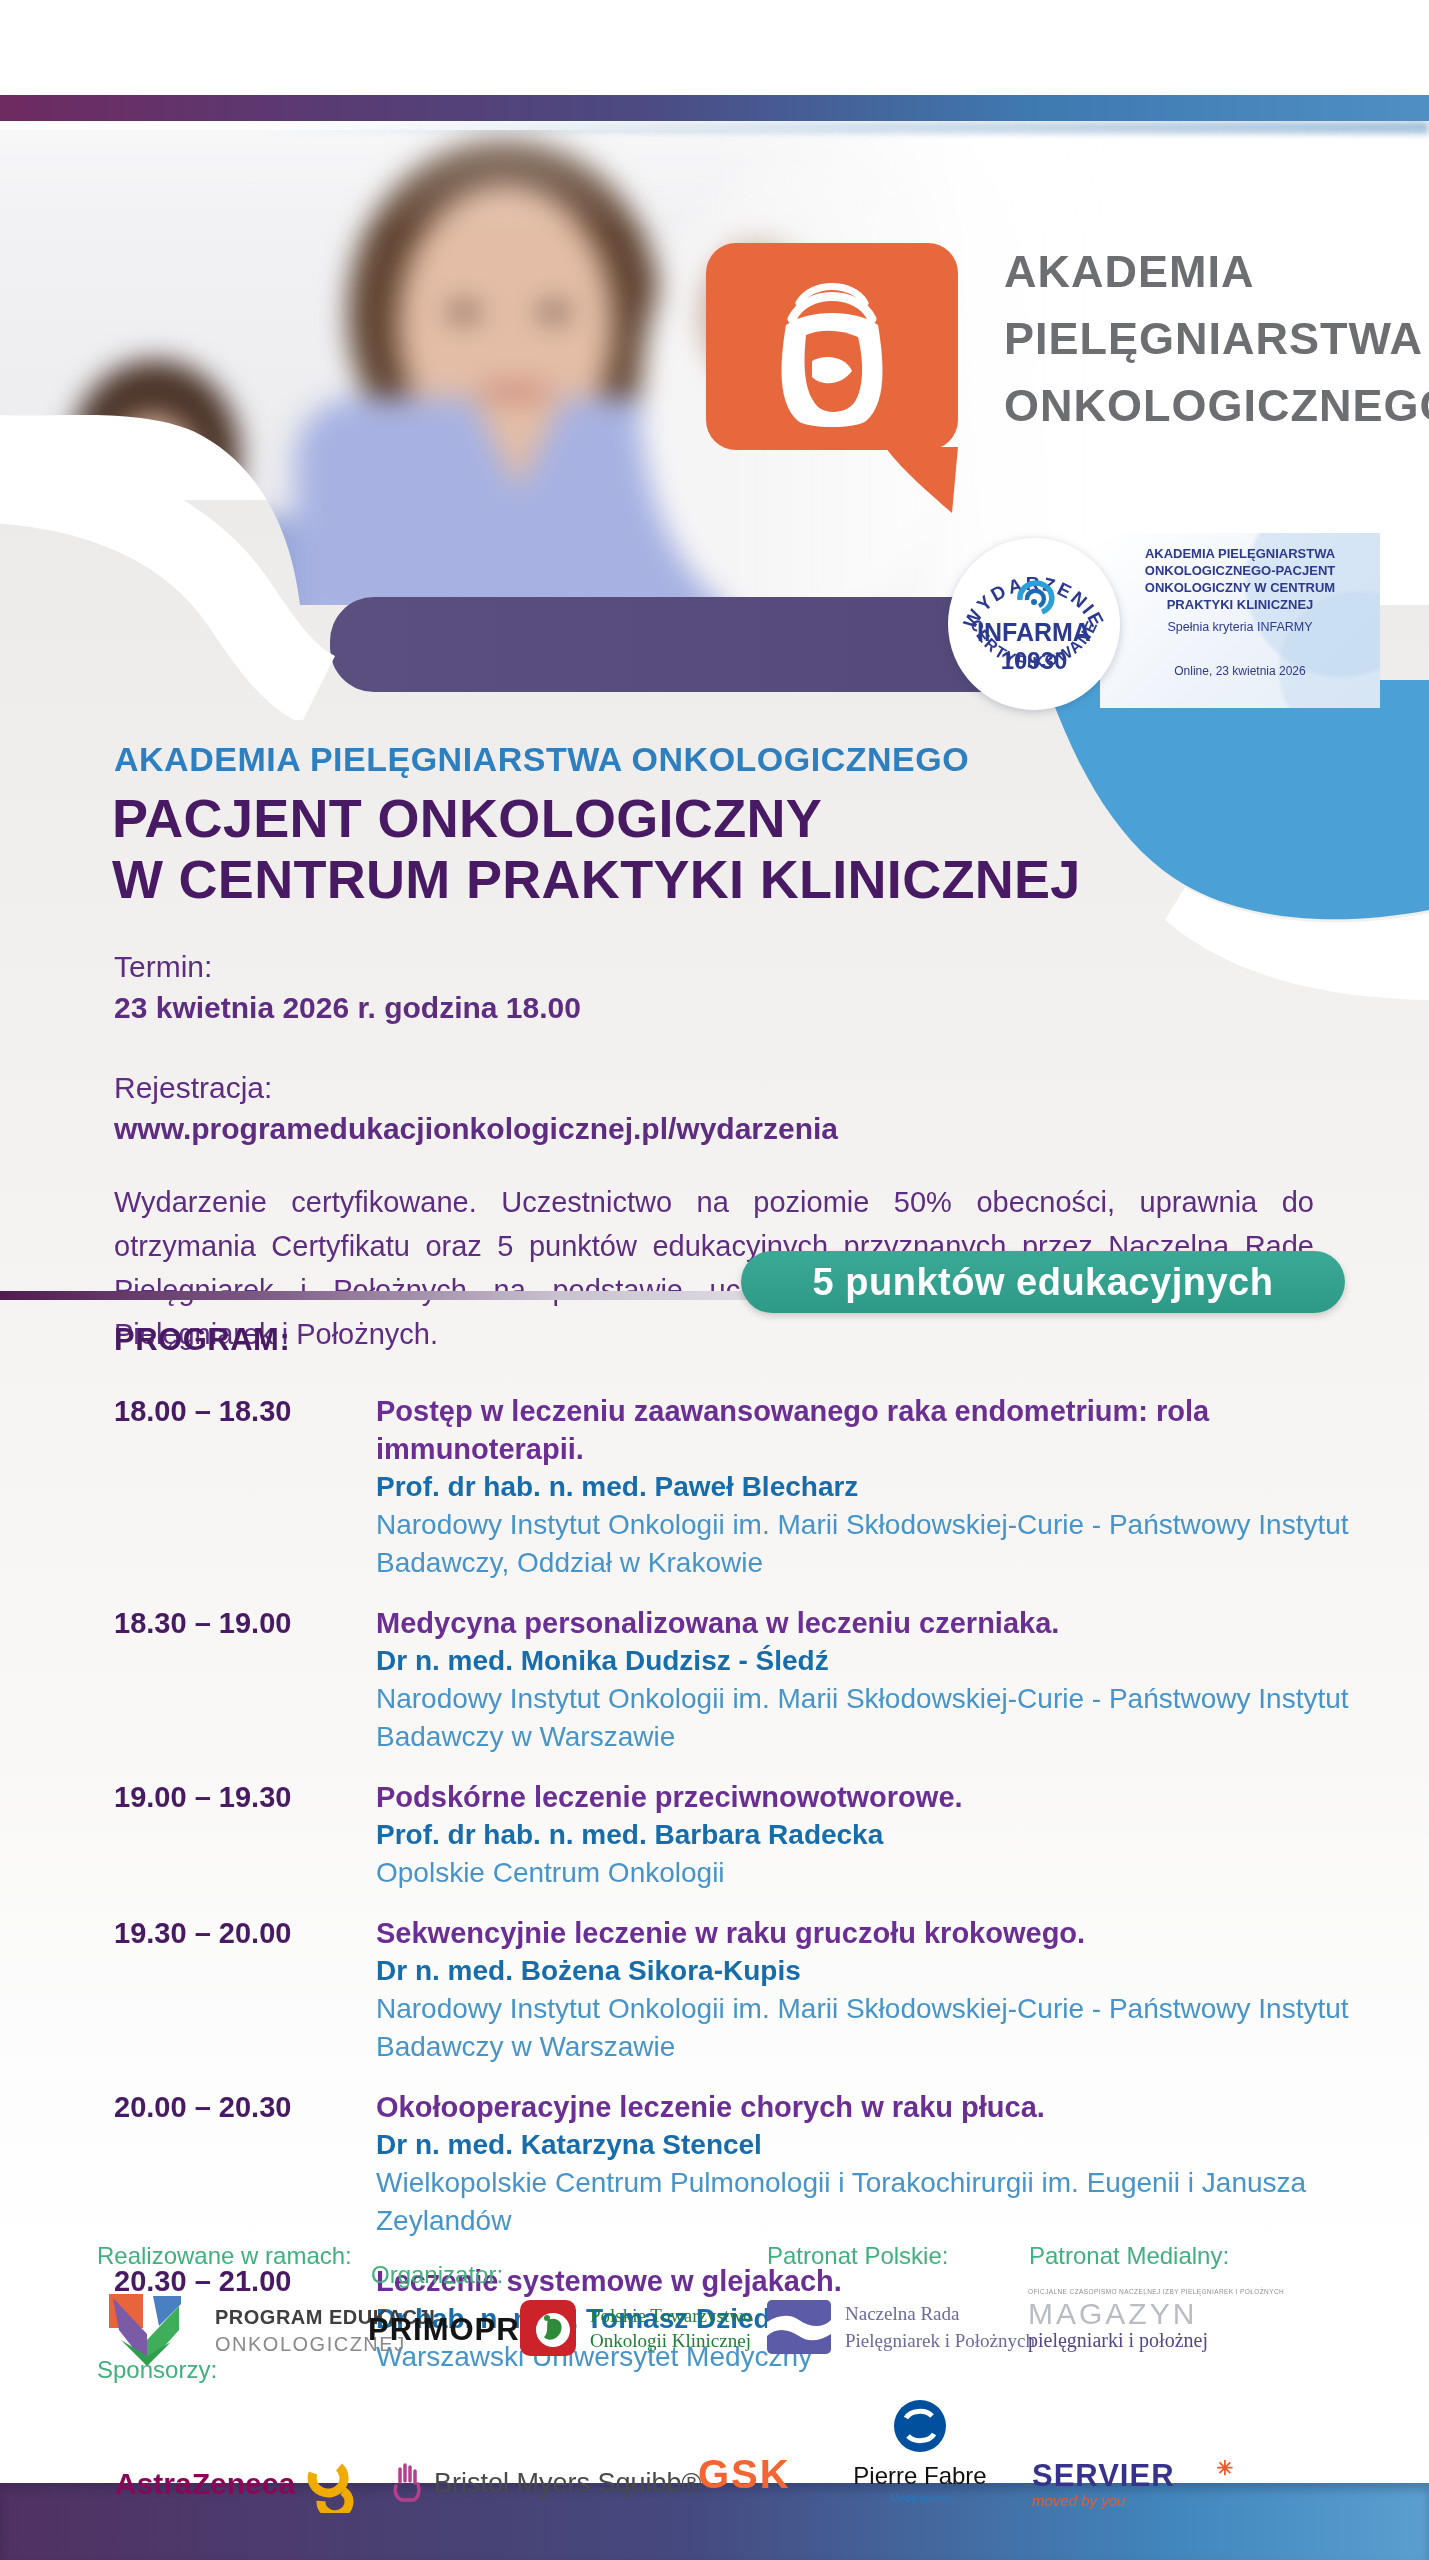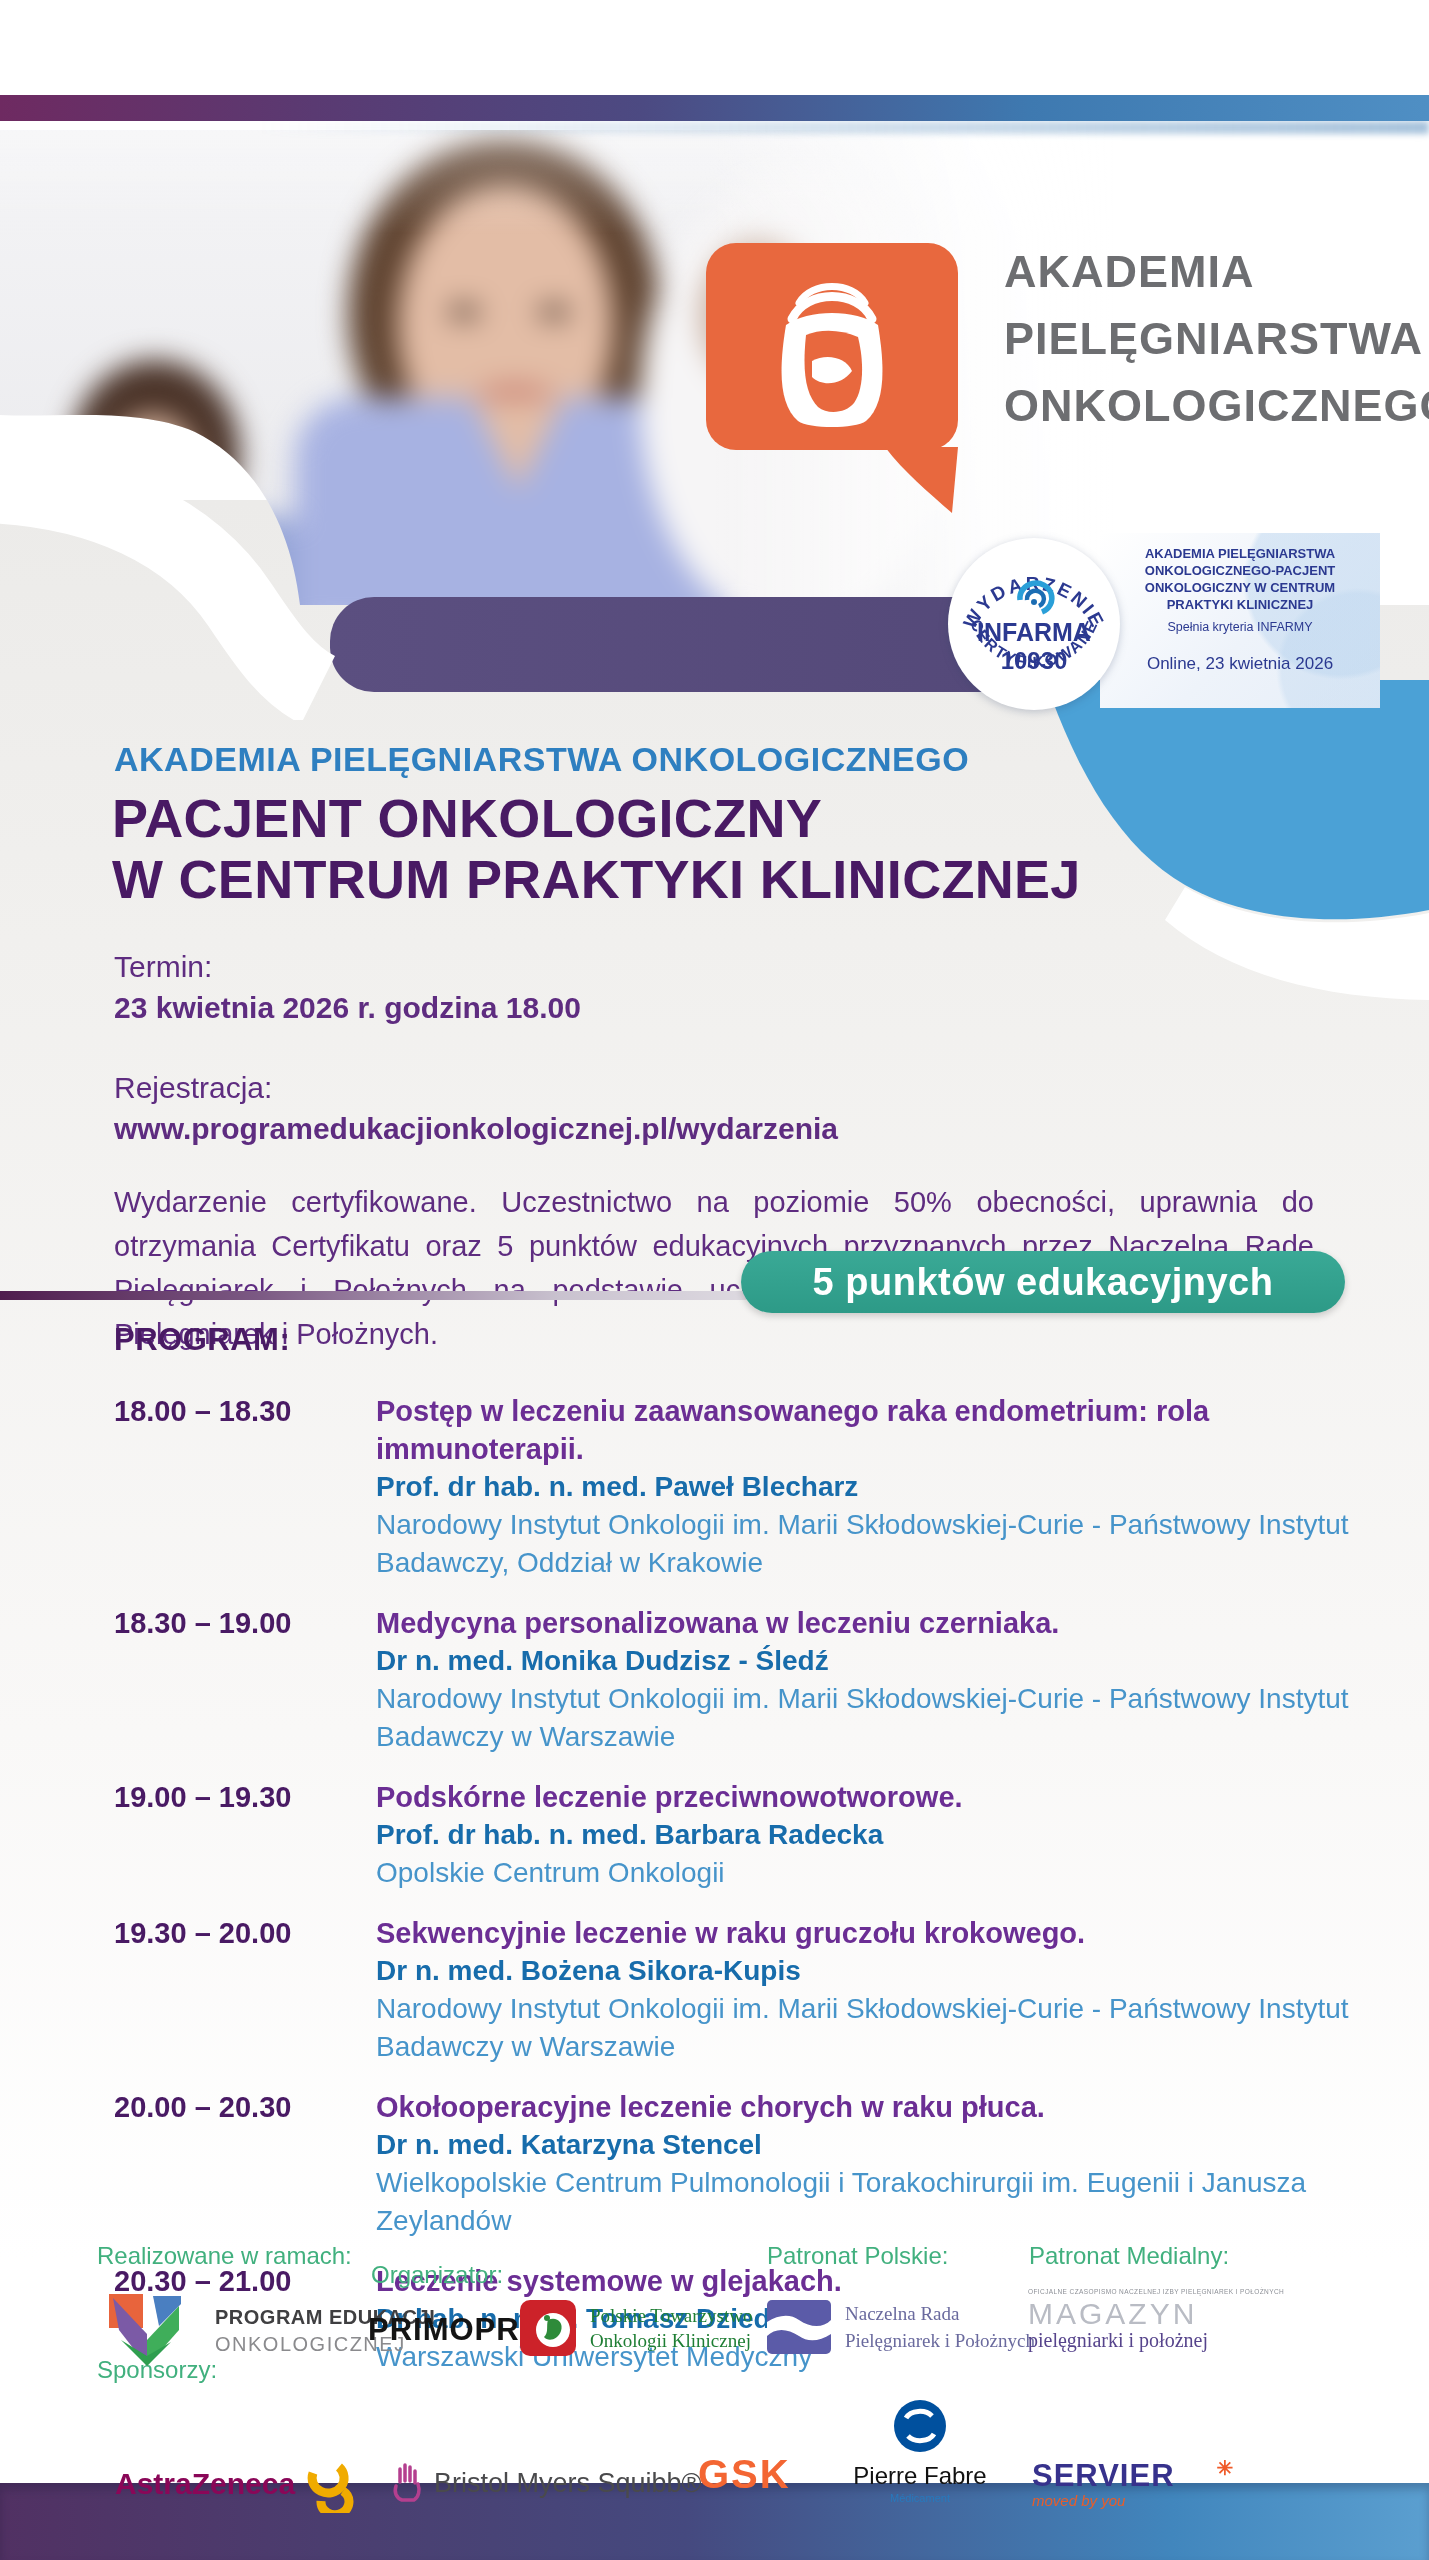--- a/index.html
+++ b/index.html
@@ -41,21 +41,21 @@
   .badge{position:absolute;left:948px;top:538px;width:172px;height:172px;z-index:7;
          filter:drop-shadow(0 2px 4px rgba(40,60,100,.25));}
   .cert{position:absolute;left:1100px;top:533px;width:280px;height:175px;z-index:6;
     box-sizing:border-box;padding:12px 10px 8px;text-align:center;color:#2b3990;
     background:
       radial-gradient(circle at 86% 28%,rgba(185,212,238,.45) 0 34%,rgba(185,212,238,0) 36%),
       radial-gradient(circle at 92% 78%,rgba(185,212,238,.35) 0 26%,rgba(185,212,238,0) 28%),
       linear-gradient(135deg,#ffffff 0%,#eef3fa 55%,#e6eef8 100%);}
   .cert-title{font-size:13px;font-weight:bold;line-height:17px;}
   .cert-crit{font-size:12.5px;margin-top:7px;}
-  .cert-date{font-size:17px;margin-top:20px;}
+  .cert-date{font-size:12px;margin-top:30px;}
 
   
   .kicker{position:absolute;left:114px;top:740px;z-index:8;font-size:34px;font-weight:bold;
           color:#2e7fc0;letter-spacing:.5px;}
   .title{position:absolute;left:112px;top:788px;z-index:8;font-size:54px;font-weight:bold;
          color:#491a64;line-height:61px;letter-spacing:.3px;}
 
   
   .lbl{position:absolute;left:114px;z-index:8;font-size:30px;color:#5e2c80;}
   .val{position:absolute;left:114px;z-index:8;font-size:30px;font-weight:bold;color:#5e2c80;}

